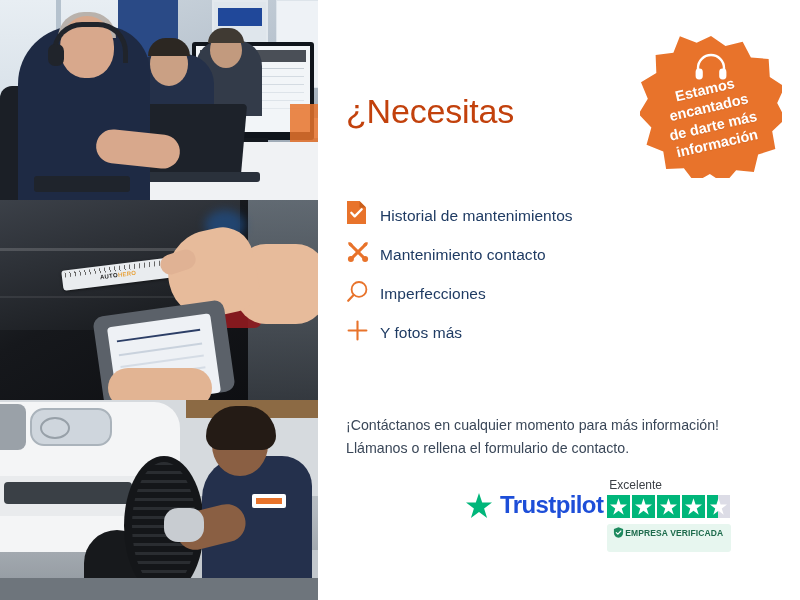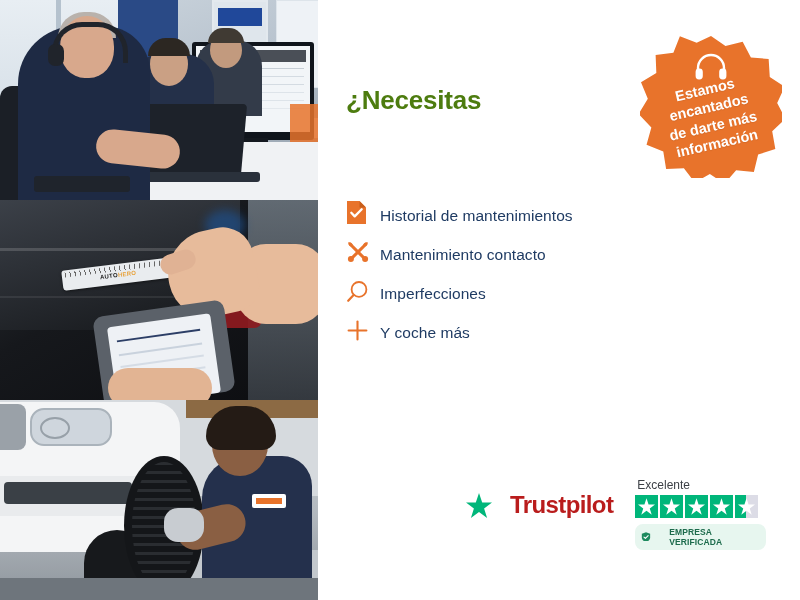--- a/index.html
+++ b/index.html
@@ -97,21 +97,21 @@
   .p3 .badge3::after{content:"";position:absolute;left:4px;top:4px;width:26px;height:6px;background:#e8732b;}
   .p3 .bench{position:absolute;left:150px;top:150px;width:168px;height:50px;background:#c3c8cd;}
   .p3 .lift{position:absolute;left:0;bottom:0;width:318px;height:22px;background:#6e757c;}
   .p3 .strip{position:absolute;left:214px;top:76px;width:8px;height:30px;
      background:linear-gradient(180deg,#e03c3c,#e8a33d,#3c9a5a,#2a6fb5);}
 
   
   .content{position:relative;flex:1;height:600px;background:#fff;padding:0;}
 
   .heading{position:absolute;left:28px;top:68px;width:300px;
-    font-size:26px;line-height:1.22;font-weight:bold;color:#4d7c0f;letter-spacing:-.2px;}
+    font-size:34px;line-height:1.22;font-weight:normal;color:#c2410c;letter-spacing:-.2px;}
 
   
   .badge{position:absolute;right:18px;top:36px;width:142px;height:142px;}
   .badge .blob{position:absolute;inset:0;background:#e8732b;
      clip-path:polygon(50% 0%,60.2% 7.1%,72.3% 4.1%,78.1% 15.1%,90.6% 16.2%,91.4% 28.8%,101.9% 35.7%,96.6% 47.1%,
                        102.4% 58.3%,93.1% 67.1%,95.3% 79.5%,83.2% 83.5%,80.2% 95.8%,67.7% 94.5%,59.5% 104.1%,
                        49.2% 97.1%,38.6% 103.2%,30.9% 93.2%,18.4% 93.7%,16.4% 81.3%,4.6% 76.5%,8.0% 64.4%,
                        -1.0% 55.0%,5.5% 44.2%,0.7% 32.5%,11.5% 26.0%,11.0% 13.4%,23.5% 11.8%,28.1% 0.1%,39.9% 4.7%);}
     .badge .headset{position:absolute;left:50%;top:17px;transform:translateX(-50%);width:34px;height:28px;}
   .badge .btext{position:absolute;left:0;top:44px;width:142px;text-align:center;
@@ -124,29 +124,29 @@
   .item .ico{width:34px;flex:0 0 34px;display:flex;align-items:center;justify-content:flex-start;}
   .item .txt{font-size:15.5px;color:#1f3b63;letter-spacing:.05px;}
 
   .contact{position:absolute;left:28px;top:400px;width:430px;
      font-size:14.2px;line-height:1.62;color:#3a4758;}
 
   
   .tp{position:absolute;left:148px;top:478px;width:300px;display:flex;align-items:flex-start;}
   .tp .logo{display:flex;align-items:center;margin-top:13px;}
   .tp .logo .star{width:26px;height:25px;}
-  .tp .logo .word{font-size:24px;font-weight:bold;color:#b91c1c;letter-spacing:-.6px;margin-left:18px;}
-  .tp .right{margin-left:22px;}
+  .tp .logo .word{font-size:24px;font-weight:bold;color:#1d4ed8;letter-spacing:-.6px;margin-left:8px;}
+  .tp .right{margin-left:4px;}
   .tp .exc{font-size:12px;color:#3b3f45;margin:0 0 3px 2px;}
   .tp .stars{display:flex;gap:2px;}
   .tp .sbox{width:23px;height:23px;background:#00b67a;display:flex;align-items:center;justify-content:center;}
   .tp .sbox.half{background:linear-gradient(90deg,#00b67a 50%,#dcdce6 50%);}
   .tp .sbox svg{width:17px;height:17px;}
-  .tp .verif{margin-top:6px;display:inline-flex;align-items:center;gap:18px;
-     background:#e7f6ef;border-radius:8px;padding:3px 8px 3px 6px;}
+  .tp .verif{margin-top:6px;display:inline-flex;align-items:center;gap:1px;
+     background:#e7f6ef;border-radius:3px;padding:3px 8px 14px 6px;}
   .tp .verif .shield{width:11px;height:11px;}
   .tp .verif span{font-size:8.5px;font-weight:bold;color:#1d6b4c;letter-spacing:.1px;}
 </style>
 </head>
 <body>
 
 <div class="banner">
 
   <div class="photo-col">
 
@@ -291,24 +291,28 @@
 
       <li class="item">
         <span class="ico">
           <svg width="23" height="23" viewBox="0 0 23 23" xmlns="http://www.w3.org/2000/svg">
             <g stroke="#E8732B" stroke-width="2.1" stroke-linecap="round">
               <path d="M11.5 2.6v17.8"></path>
               <path d="M2.6 11.5h17.8"></path>
             </g>
           </svg>
         </span>
-        <span class="txt">Y coche más</span>
+        <span class="txt">Y fotos más</span>
       </li>
     </ul>
 
+    <p class="contact">
+      <span>¡Contáctanos en cualquier momento para más información!</span><br>
+      <span>Llámanos o rellena el formulario de contacto.</span>
+    </p>
 
     <div class="tp">
       <div class="logo">
         <span class="star">
           <svg viewBox="0 0 26 25" xmlns="http://www.w3.org/2000/svg">
             <path d="M13 0l3.2 9.6H26l-7.9 5.8 3 9.6-8.1-5.9-8.1 5.9 3-9.6L0 9.6h9.8z" fill="#00B67A"></path>
           </svg>
         </span>
         <span class="word">Trustpilot</span>
       </div>

